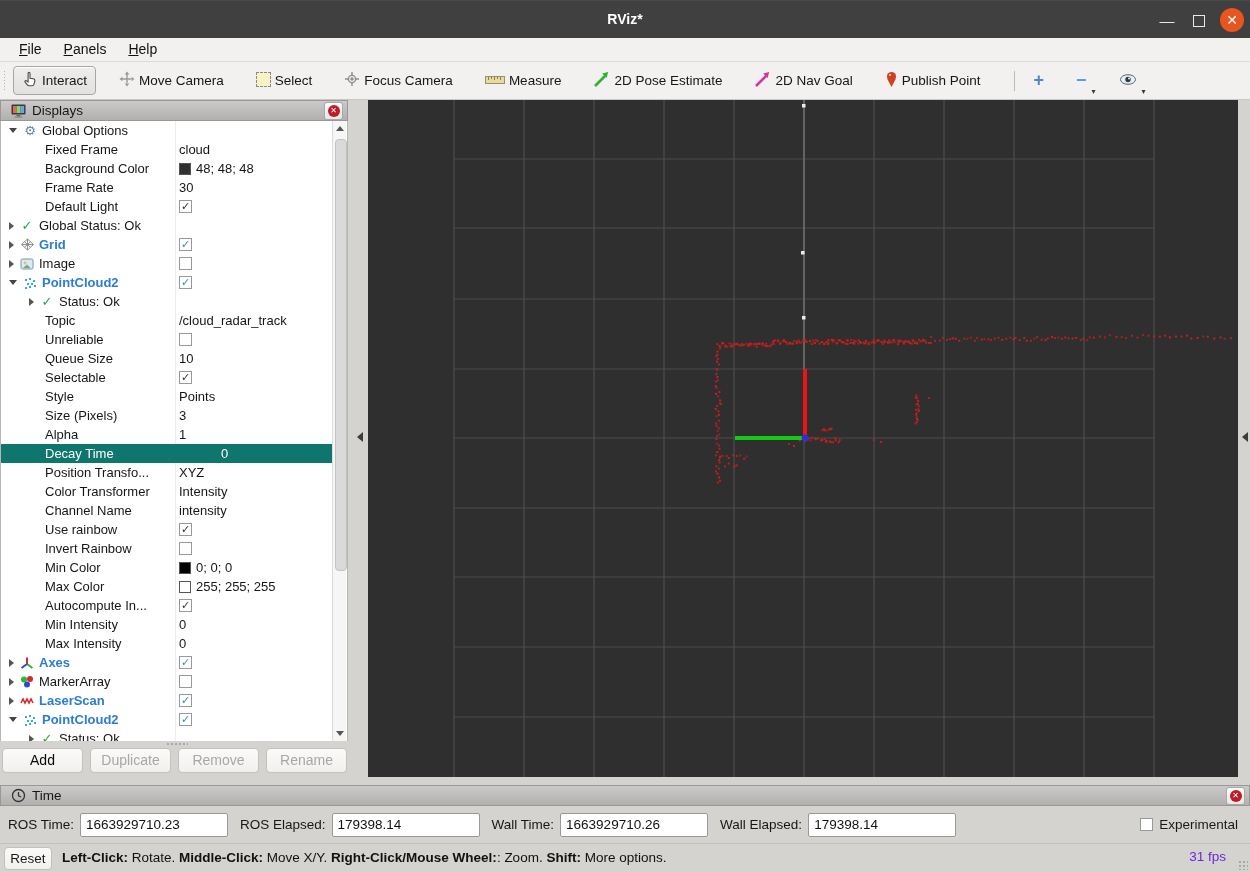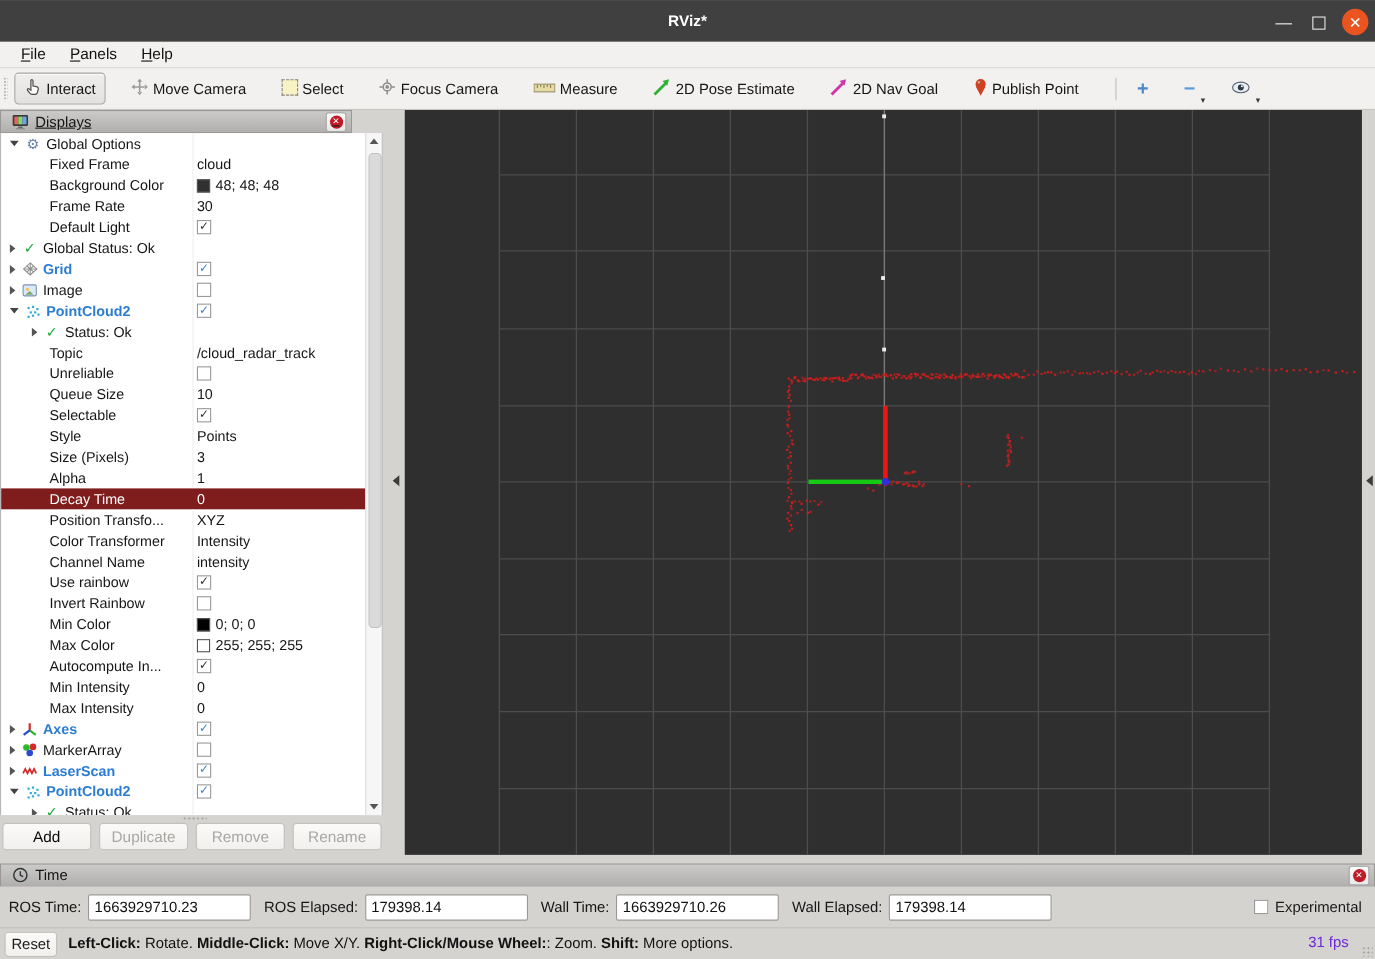--- a/index.html
+++ b/index.html
@@ -26,26 +26,26 @@
   .tsep{width:1px;height:20px;background:#bdbbb8;margin:0 10px;}
   .tglyph{font-size:18px;font-weight:bold;color:#4d86cd;line-height:14px;}
   .tminus{color:#5b9bd8;}
   .tool .caretwrap{position:relative;}
   .caret{position:absolute;right:-9px;bottom:-7px;font-size:8px;color:#3a3a3a;}
   
   .panel-header{position:absolute;background:linear-gradient(#cccac8,#b2b0ae);border:1px solid #9a9896;box-sizing:border-box;display:flex;align-items:center;padding:0 4px;}
   .panel-header .ph-title{margin-left:6px;font-size:13.5px;color:#161616;}
   .ph-close{margin-left:auto;width:17px;height:16px;background:linear-gradient(#fbfbfb,#e8e8e8);border:1px solid #a8a8a8;border-radius:3px;display:flex;align-items:center;justify-content:center;cursor:pointer;}
   .ph-close .reddot{width:12px;height:12px;border-radius:50%;background:#c01c28;color:#fff;font-size:8px;line-height:12px;text-align:center;font-weight:bold;}
-  #displays-header{left:0;top:100px;width:320px;height:21px;text-decoration:underline;}
+  #displays-header{left:0;top:100px;width:348px;height:21px;}
   .tree{position:absolute;left:0;top:121px;width:348px;height:620px;background:#fff;border-left:1px solid #b8b6b4;border-right:1px solid #b8b6b4;box-sizing:border-box;overflow:hidden;}
   .trow{position:relative;height:19px;display:flex;align-items:center;width:332px;}
   .trow .tname{width:175px;height:19px;display:flex;align-items:center;border-right:1px solid #eeeeee;box-sizing:border-box;overflow:hidden;white-space:nowrap;}
   .trow .tval{flex:1;height:19px;display:flex;align-items:center;padding-left:3px;overflow:hidden;white-space:nowrap;}
-  .trow.sel{background:#7f1d1d;}
+  .trow.sel{background:#0f766e;gap:42px;}
   .trow.sel .tname{border-right-color:transparent;}
   .trow.sel span{color:#fff !important;}
   .tlab{margin-left:4px;font-size:13px;color:#161616;}
   .tlab.blue{color:#2b7cd3;font-weight:bold;}
   .arr{width:0;height:0;display:inline-block;}
   .arr.right{border-left:5px solid #555;border-top:4px solid transparent;border-bottom:4px solid transparent;}
   .arr.down{border-top:5px solid #444;border-left:4px solid transparent;border-right:4px solid transparent;}
   .ticon{width:16px;display:inline-flex;justify-content:center;margin-left:5px;}
   .cb{width:13px;height:13px;background:#fff;border:1px solid #999;box-sizing:border-box;font-size:11px;font-weight:bold;line-height:10px;text-align:center;cursor:pointer;}
   .swatch{width:12px;height:12px;border:1px solid #555;box-sizing:border-box;margin-right:5px;}

